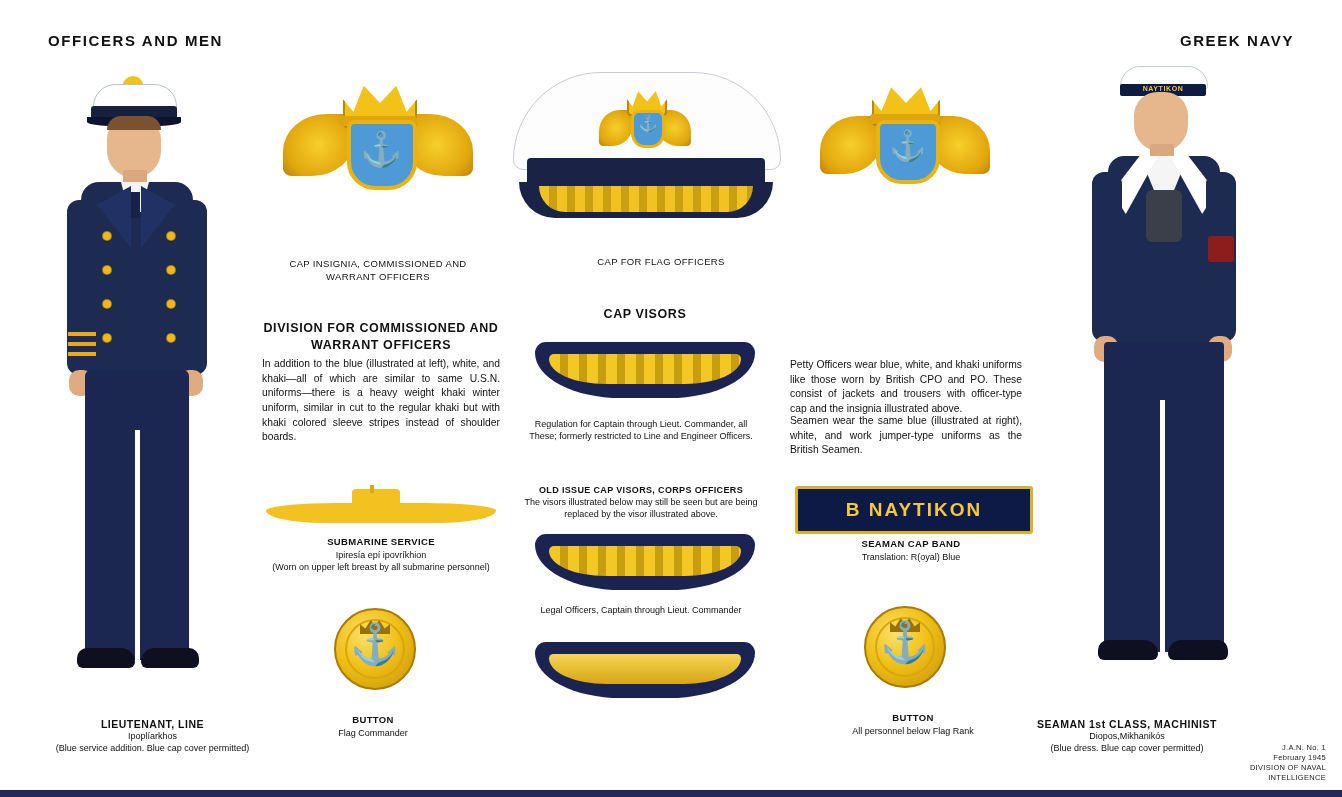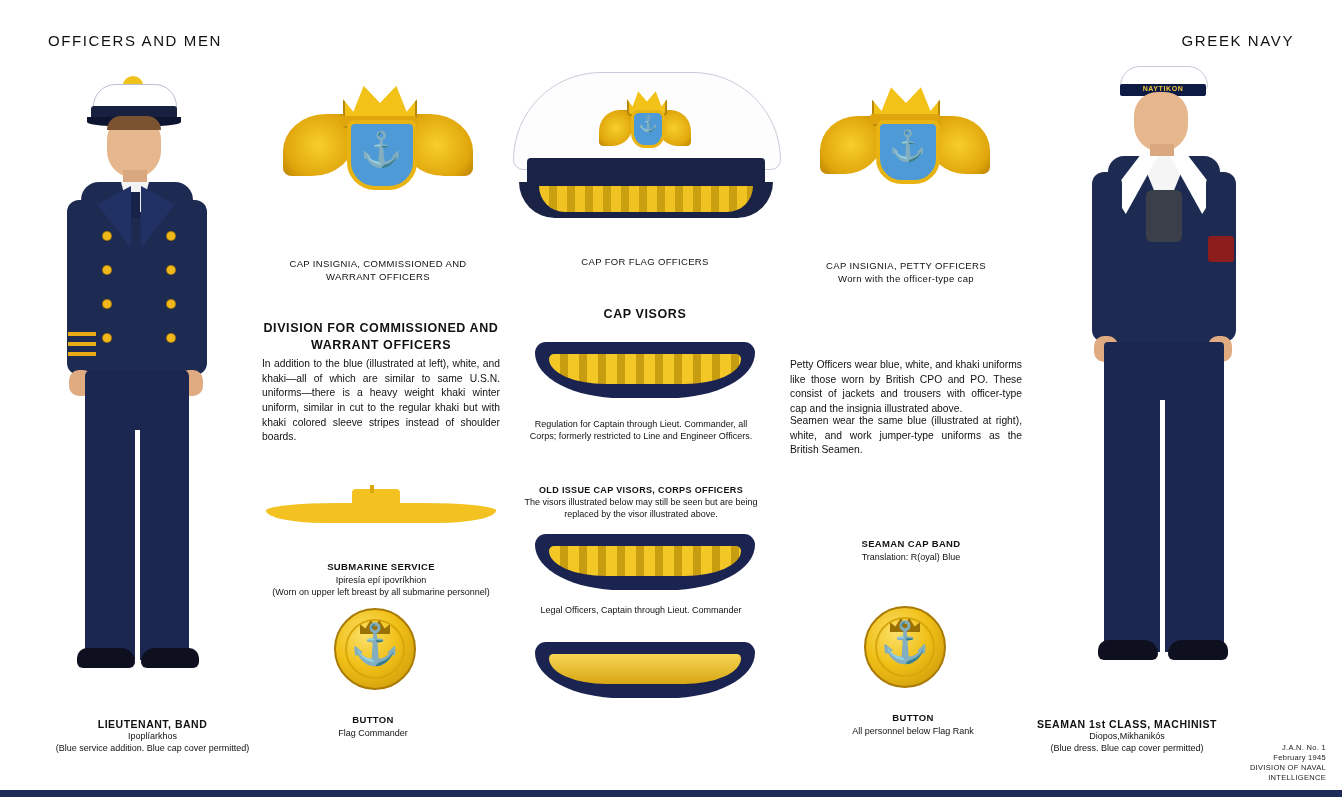--- a/index.html
+++ b/index.html
@@ -15,21 +15,21 @@
     position: relative;
     width: 1342px;
     height: 797px;
     background: #ffffff;
     overflow: hidden;
   }
   .hdr {
     position: absolute;
     top: 32px;
     font-size: 15px;
-    font-weight: normal;
+    font-weight: bold;
     letter-spacing: 1.6px;
     color: #111;
   }
   #hdr-left { left: 48px; }
   #hdr-right { right: 48px; }
 
   .col-title {
     font-size: 12.5px;
     font-weight: bold;
     text-align: center;
@@ -228,21 +228,21 @@
     <div class="o-stripe" style="left:23px; top:282px;"></div>
     <div class="o-hand-l"></div>
     <div class="o-hand-r"></div>
     <div class="o-legs"></div>
     <div class="o-leg-split"></div>
     <div class="o-shoe-l"></div>
     <div class="o-shoe-r"></div>
   </div>
 
   <div style="position:absolute; left:20px; top:718px; width:265px;">
-    <div class="figure-caption">LIEUTENANT, BAND</div>
+    <div class="figure-caption">LIEUTENANT, LINE</div>
     <div class="figure-sub">Ipoplíarkhos</div>
     <div class="figure-sub">(Blue service addition. Blue cap cover permitted)</div>
   </div>
 
   <div class="ins" style="left:283px; top:80px;">
     <div class="wreath">
       <div class="wing-l"></div>
       <div class="wing-r"></div>
       <div class="crown"></div>
       <div class="crown-band"></div>
@@ -259,21 +259,21 @@
   <div class="body-text" style="position:absolute; left:262px; top:357px; width:238px;">In addition to the blue (illustrated at left), white, and khaki—all of which are similar to same U.S.N. uniforms—there is a heavy weight khaki winter uniform, similar in cut to the regular khaki but with khaki colored sleeve stripes instead of shoulder boards.</div>
 
   <div class="ins" style="left:266px; top:485px;">
     <div class="sub">
       <div class="sub-hull"></div>
       <div class="sub-tower"></div>
       <div class="sub-mast"></div>
     </div>
   </div>
   <div style="position:absolute; left:258px; top:536px; width:246px;">
-    <div class="cap-label" style="font-weight:bold;margin-top:25px;">SUBMARINE SERVICE</div>
+    <div class="cap-label" style="font-weight:bold;">SUBMARINE SERVICE</div>
     <div class="small-note">Ipiresía epí ipovríkhion</div>
     <div class="small-note">(Worn on upper left breast by all submarine personnel)</div>
   </div>
 
   <div class="ins" style="left:334px; top:608px;">
     <div class="btn-round">
       <div class="btn-inner"></div>
       <div class="btn-crown"></div>
       <div class="btn-anchor">⚓</div>
     </div>
@@ -294,31 +294,31 @@
           <div class="wing-l" style="width:34px;height:36px;top:22px;"></div>
           <div class="wing-r" style="width:34px;height:36px;top:22px;"></div>
           <div class="crown" style="left:28px;top:0;width:36px;height:24px;"></div>
           <div class="shield" style="left:32px;top:22px;width:28px;height:32px;border-width:3px;">
             <div class="anchor-glyph" style="font-size:16px;top:3px;">⚓</div>
           </div>
         </div>
       </div>
     </div>
   </div>
-  <div class="cap-label" style="position:absolute; left:540px; top:256px; width:210px;">CAP FOR FLAG OFFICERS</div>
+  <div class="cap-label" style="position:absolute; left:556px; top:256px; width:210px;">CAP FOR FLAG OFFICERS</div>
 
   <div class="col-title" style="position:absolute; left:540px; top:306px; width:210px;">CAP VISORS</div>
 
   <div class="ins" style="left:535px; top:336px;">
     <div class="visor">
       <div class="v-body"></div>
       <div class="v-gold"></div>
     </div>
   </div>
-  <div class="small-note" style="position:absolute; left:524px; top:418px; width:234px;">Regulation for Captain through Lieut. Commander, all Corps; formerly restricted to Line and Engineer Officers.</div>
+  <div class="small-note" style="position:absolute; left:524px; top:418px; width:234px;">Regulation for Captain through Lieut. Commander, all These; formerly restricted to Line and Engineer Officers.</div>
 
   <div class="cap-label" style="position:absolute; left:516px; top:484px; width:250px; font-weight:bold; font-size:9px;">OLD ISSUE CAP VISORS, CORPS OFFICERS</div>
   <div class="small-note" style="position:absolute; left:516px; top:496px; width:250px;">The visors illustrated below may still be seen but are being replaced by the visor illustrated above.</div>
 
   <div class="ins" style="left:535px; top:528px;">
     <div class="visor">
       <div class="v-body"></div>
       <div class="v-gold"></div>
     </div>
   </div>
@@ -335,28 +335,29 @@
     <div class="wreath" style="width:170px;height:116px;">
       <div class="wing-l" style="width:62px;height:58px;top:34px;"></div>
       <div class="wing-r" style="width:62px;height:58px;top:34px;"></div>
       <div class="crown" style="left:52px;top:0;width:64px;height:40px;"></div>
       <div class="crown-band" style="left:50px;top:32px;width:70px;"></div>
       <div class="shield" style="left:56px;top:38px;width:56px;height:56px;">
         <div class="anchor-glyph" style="font-size:30px;top:7px;">⚓</div>
       </div>
     </div>
   </div>
-  <div style="position:absolute; left:800px; top:260px; width:212px;">
-    <div class="cap-label">CAP INSIGNIA, PETTY OFFICERS</div>
-    <div class="cap-label">Worn with the officer-type cap</div>
-  </div>
 
   <div class="body-text" style="position:absolute; left:790px; top:414px; width:232px;">Seamen wear the same blue (illustrated at right), white, and work jumper-type uniforms as the British Seamen.</div>
   <div class="body-text" style="position:absolute; left:790px; top:358px; width:232px;">Petty Officers wear blue, white, and khaki uniforms like those worn by British CPO and PO. These consist of jackets and trousers with officer-type cap and the insignia illustrated above.</div>
 
+  <div class="ins" style="left:795px; top:486px;">
+    <div class="capband-panel">
+      <span class="capband-text">B NAYTIKON</span>
+    </div>
+  </div>
   <div style="position:absolute; left:790px; top:538px; width:242px;">
     <div class="cap-label" style="font-weight:bold;">SEAMAN CAP BAND</div>
     <div class="small-note">Translation: R(oyal) Blue</div>
   </div>
 
   <div class="ins" style="left:864px; top:606px;">
     <div class="btn-round">
       <div class="btn-inner"></div>
       <div class="btn-crown"></div>
       <div class="btn-anchor">⚓</div>

